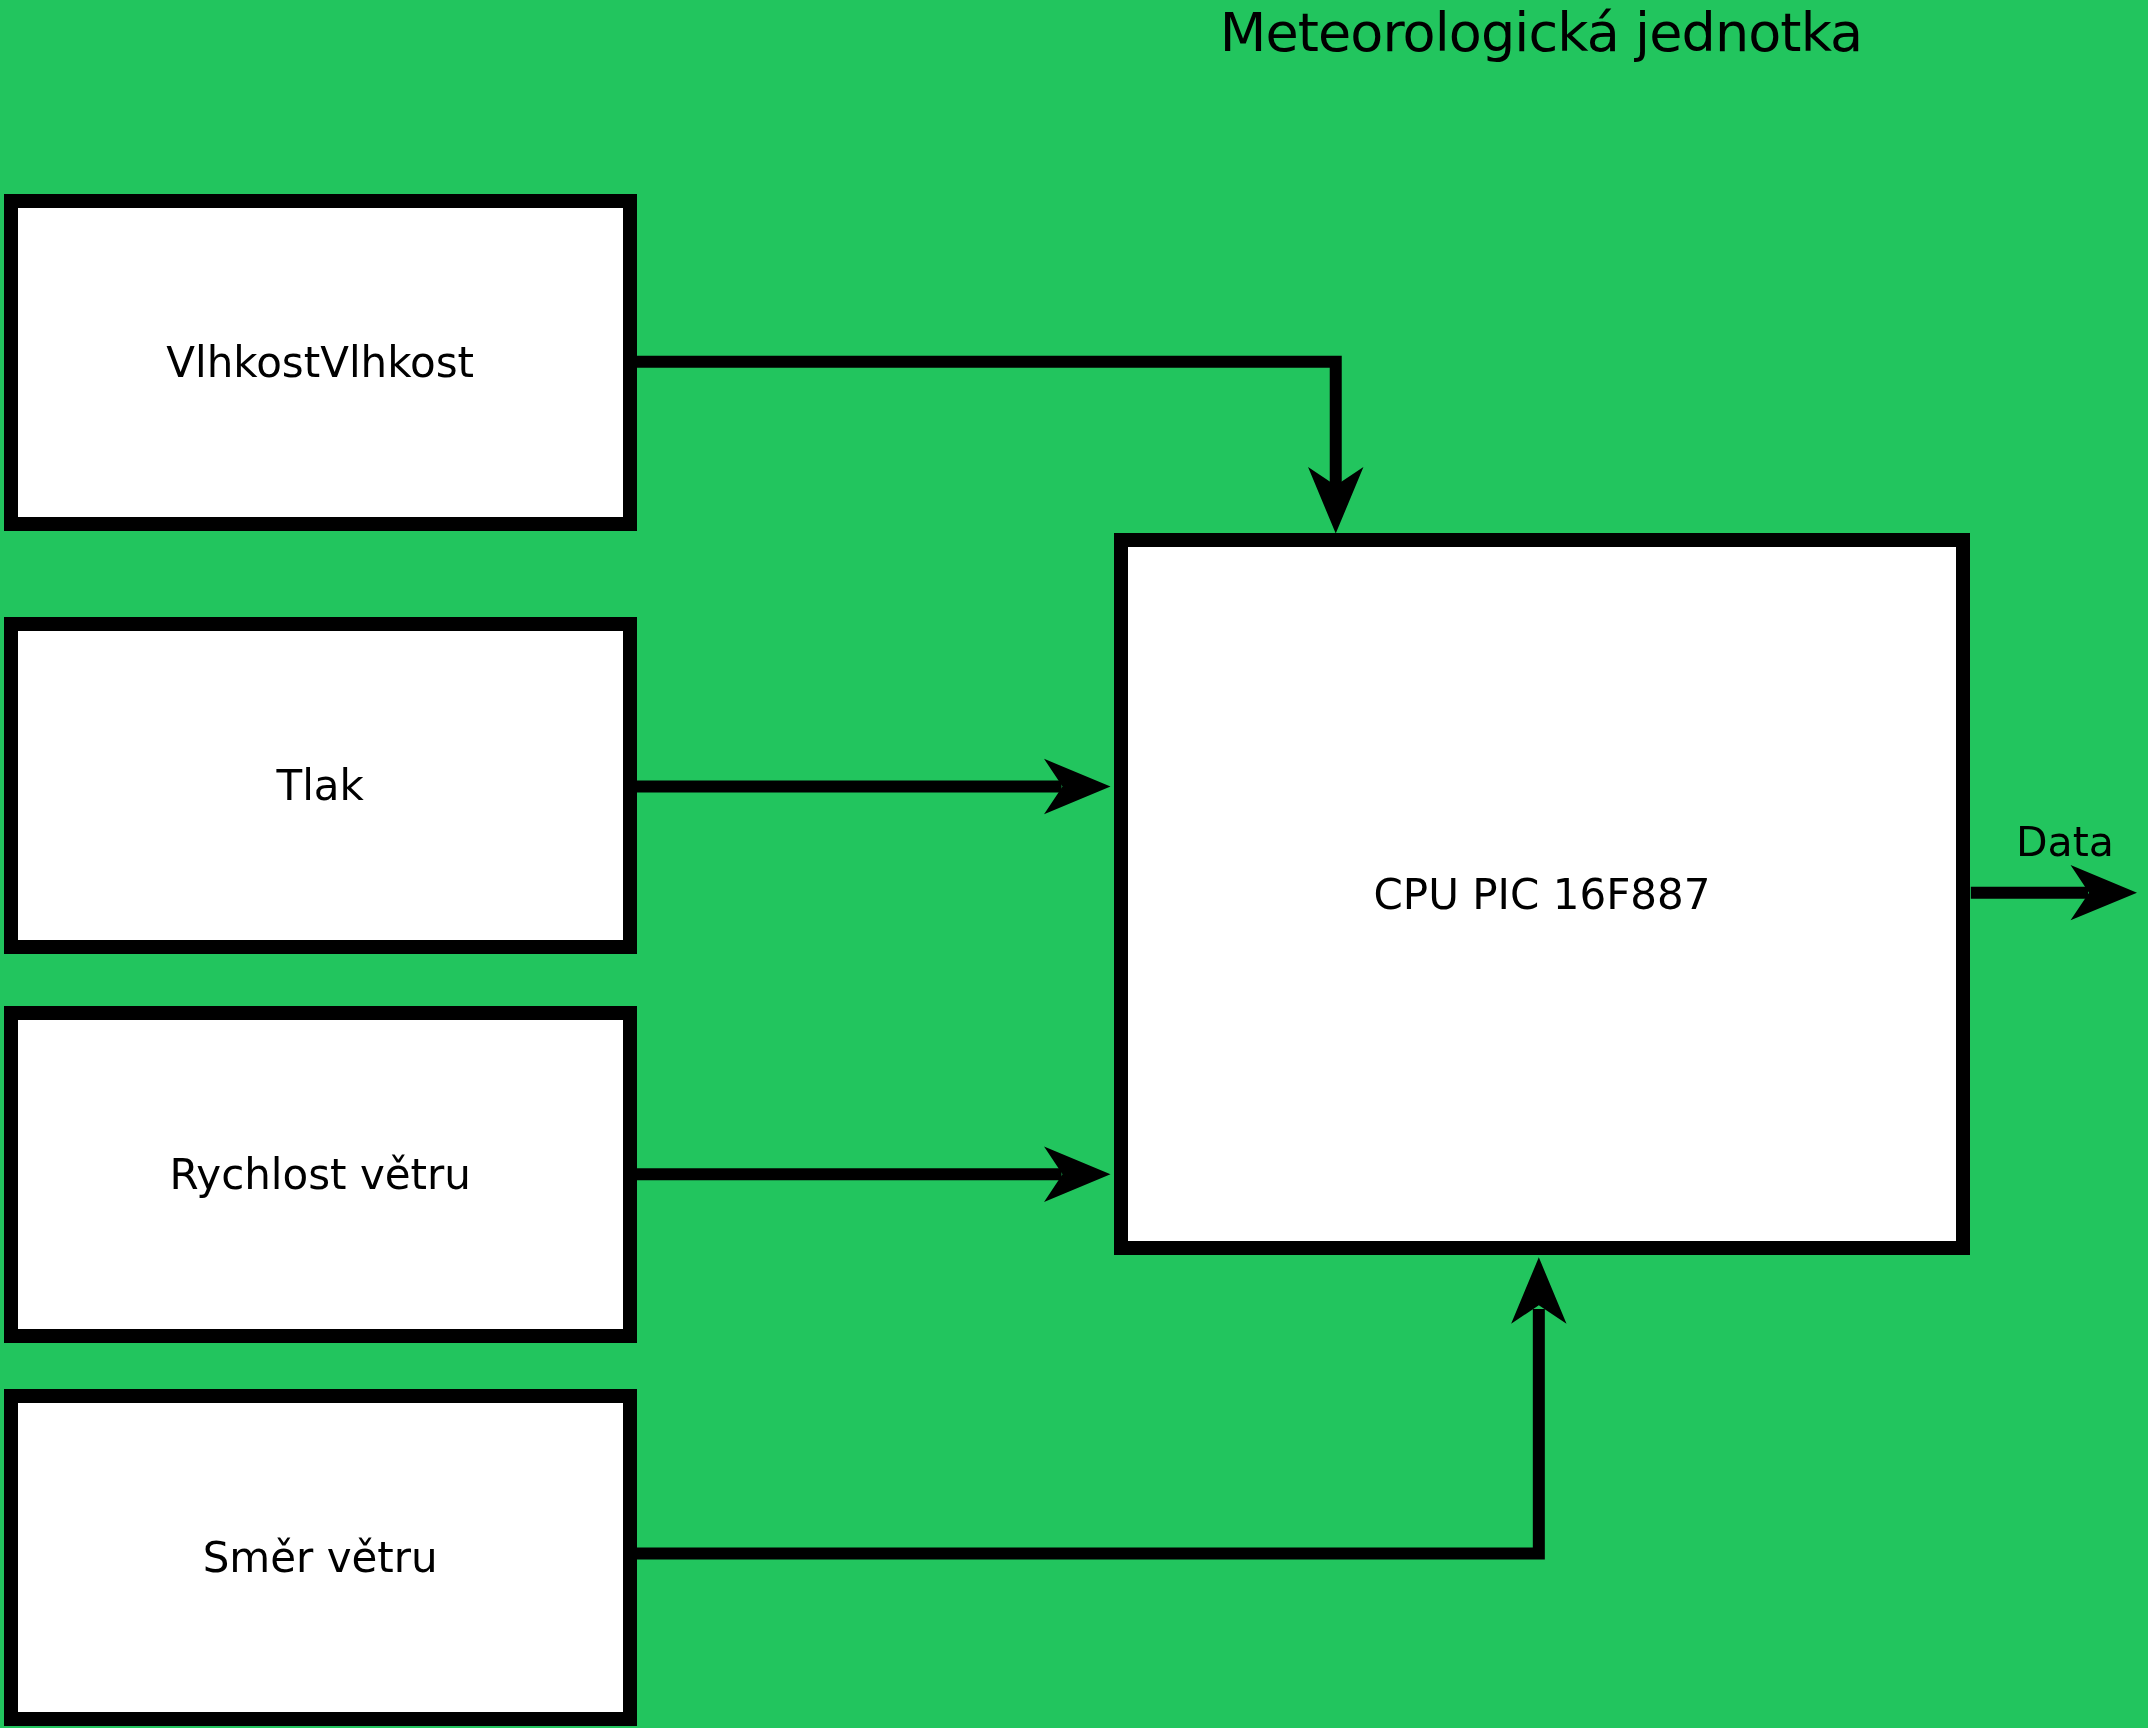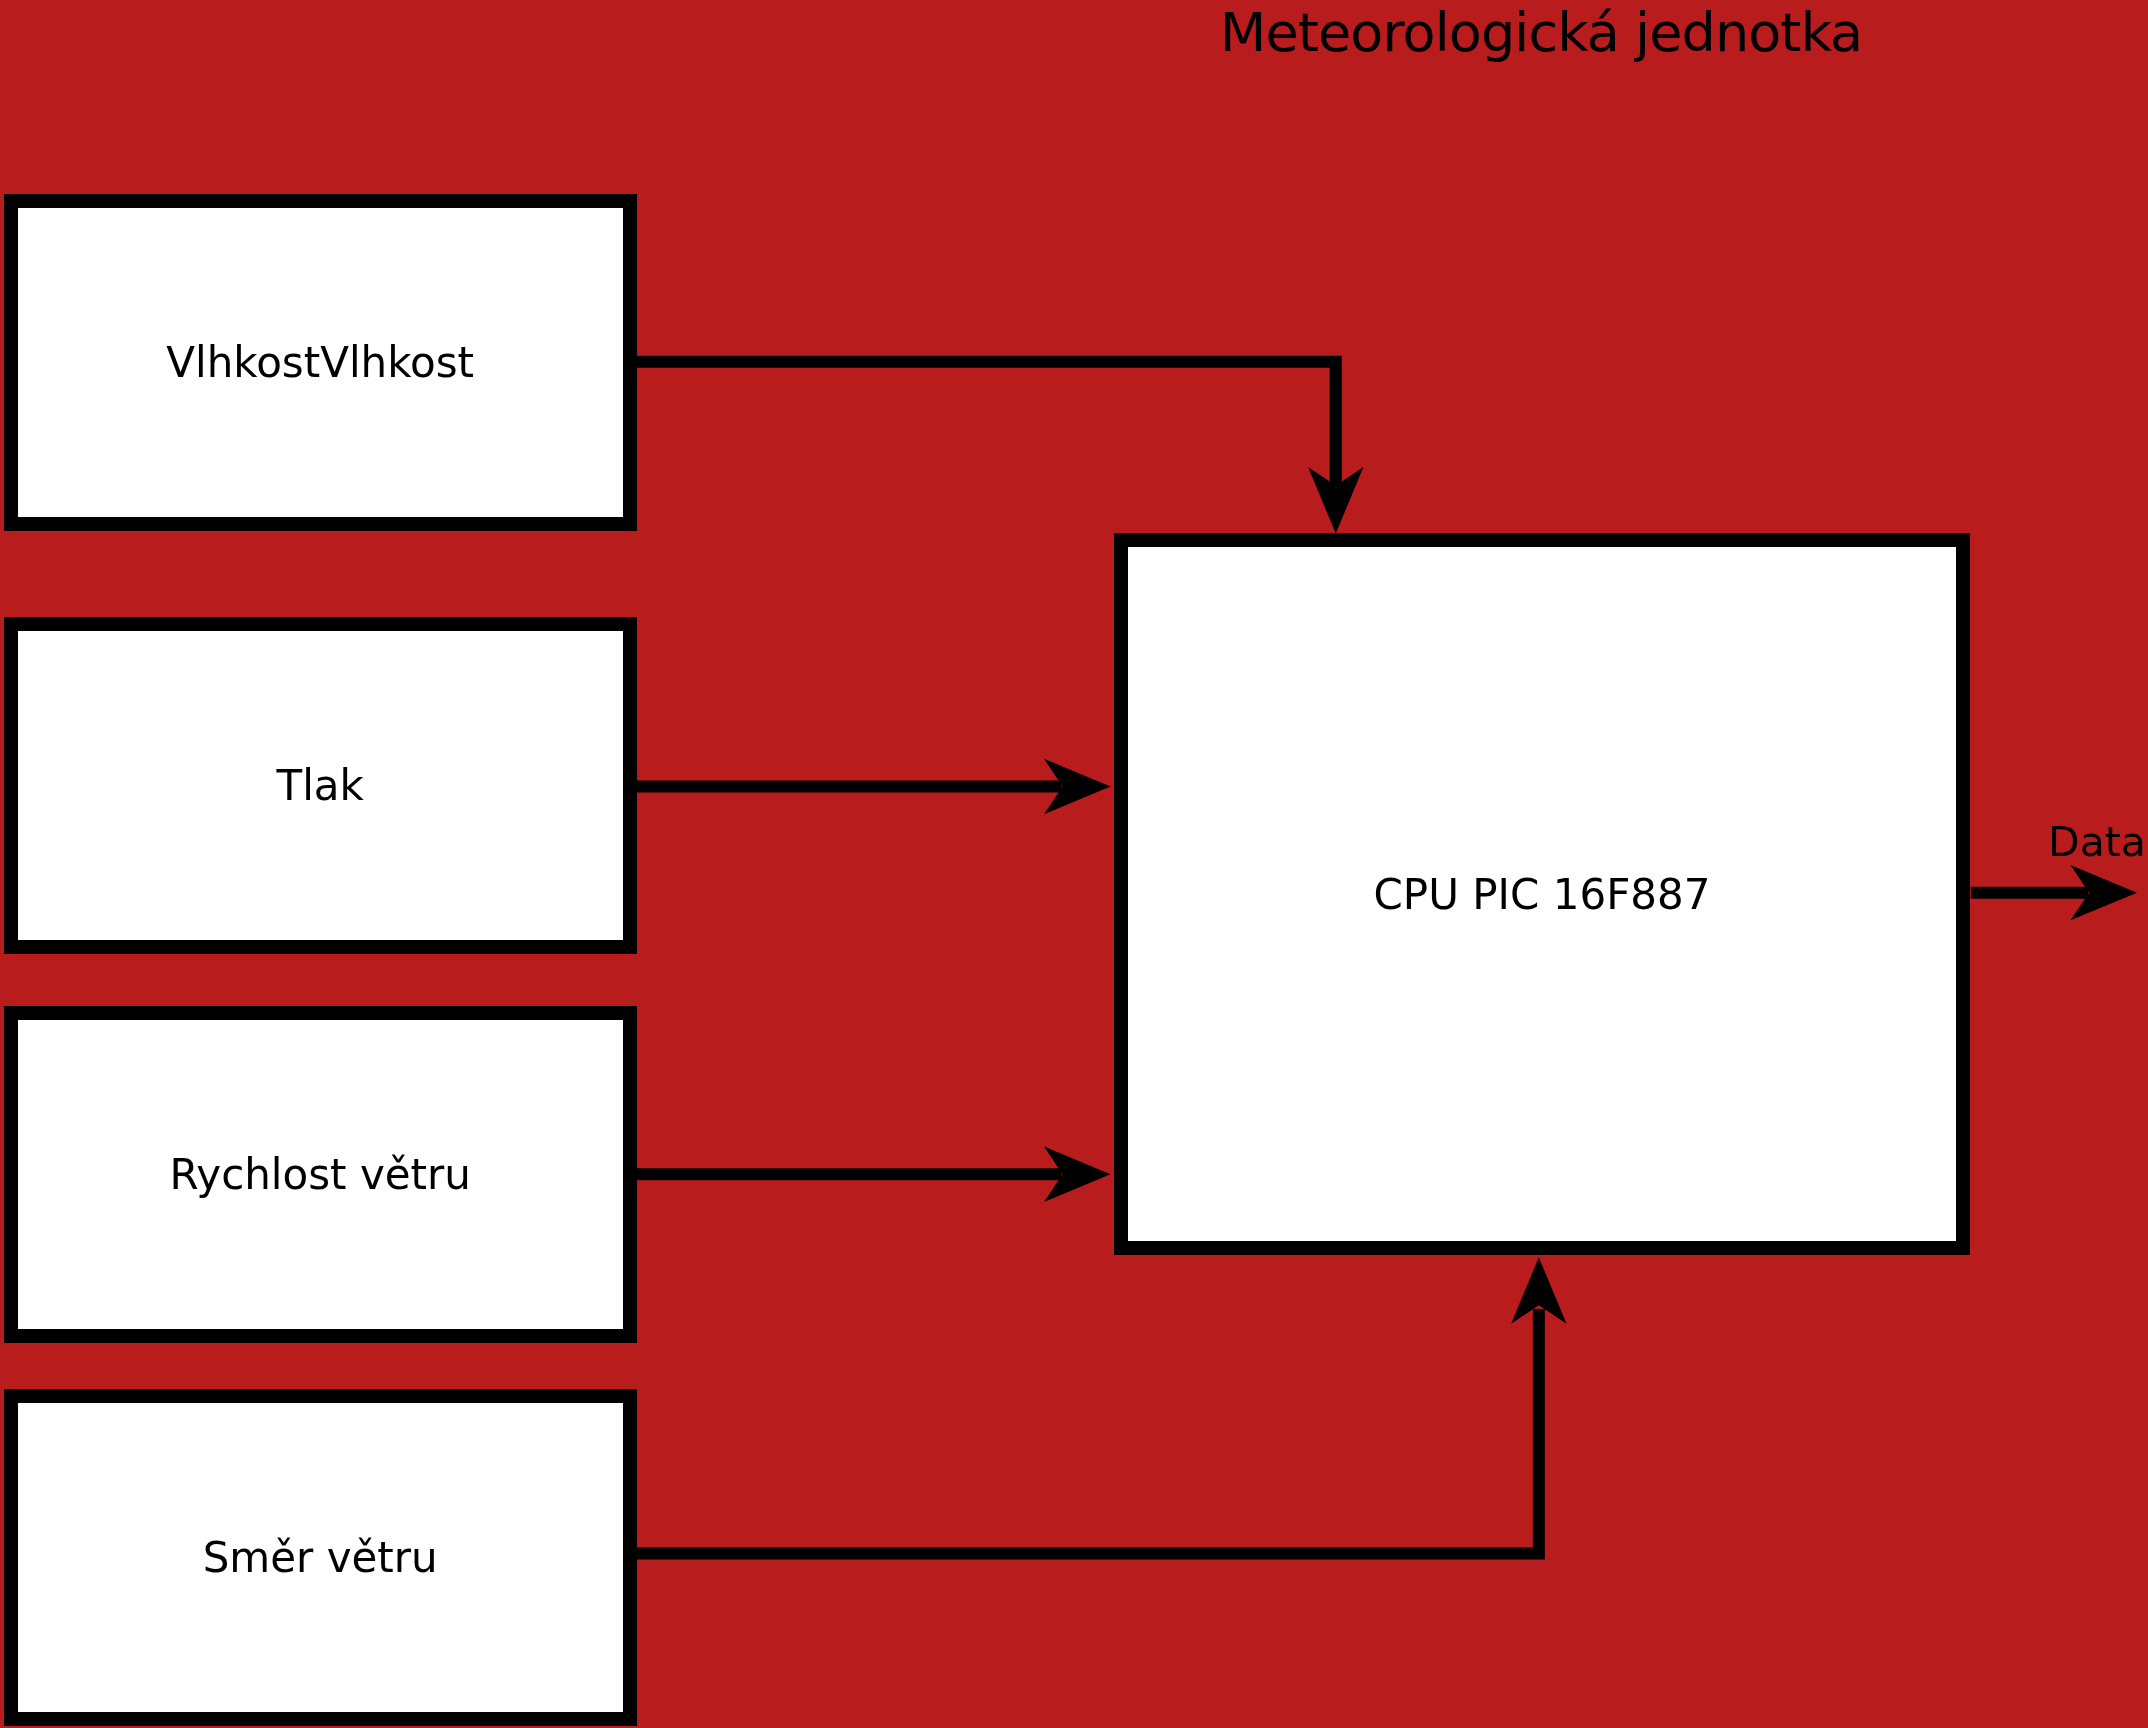--- a/index.html
+++ b/index.html
@@ -1,19 +1,19 @@
 <!DOCTYPE html>
 <html style="font-size:14.8px"><head>
 <meta charset="utf-8">
 <style>
   html,body{margin:0;padding:0;background:#ffffff;}
   .canvas{
     position:relative;
     width:2149px;height:1729px;
-    background:#b91c1c;
+    background:#22c55e;
     font-family:"DejaVu Sans", sans-serif;
     color:#000;
     overflow:hidden;
   }
   .title{
     position:absolute;
     left:1061px;top:1.8px;width:960px;
     text-align:center;
     font-size:54px;
     line-height:1.15;
@@ -36,21 +36,21 @@
     font-size:42px;line-height:57px;
   }
   .cpu{
     left:1114px;top:533px;width:856px;height:722px;
     font-size:42px;
     justify-content:center;
   }
   .data-label{
     position:absolute;
     left:1984px;top:818px;width:162px;
-    text-align:right;
+    text-align:center;
     font-size:41px;
     white-space:nowrap;
   }
   svg.wires{
     position:absolute;
     left:0;top:0;width:2149px;height:1729px;
     display:block;
     pointer-events:none;
   }
   svg.wires polyline{fill:none;stroke:#000;stroke-width:13;}

